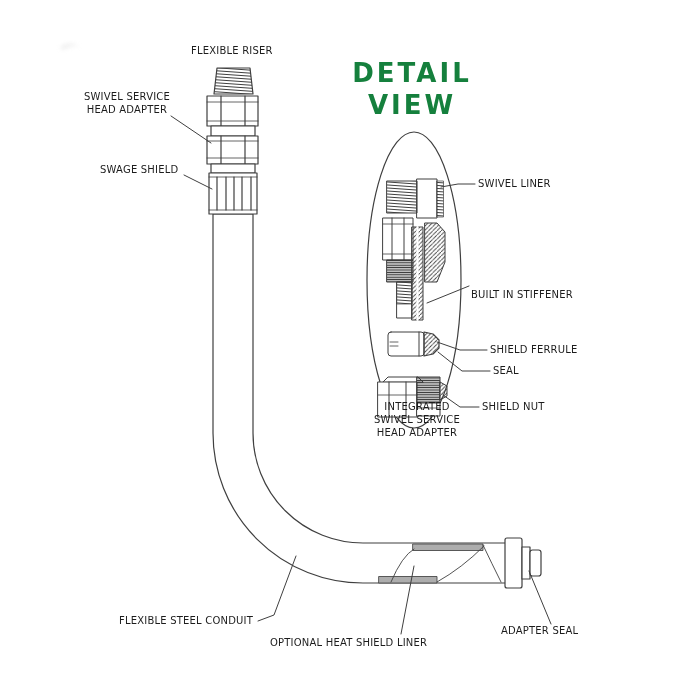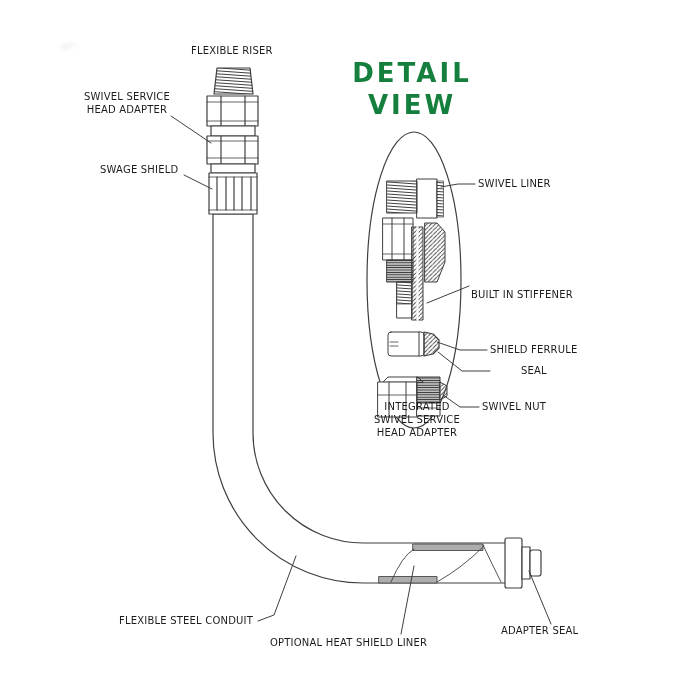--- a/index.html
+++ b/index.html
@@ -154,23 +154,23 @@
 HEAD ADAPTER</div>
 
   <div class="lbl" style="left:100px;top:163px;">SWAGE SHIELD</div>
 
   <div class="lbl" style="left:478px;top:177px;">SWIVEL LINER</div>
 
   <div class="lbl" style="left:471px;top:276px;margin-top:12px;">BUILT IN STIFFENER</div>
 
   <div class="lbl" style="left:490px;top:343px;">SHIELD FERRULE</div>
 
-  <div class="lbl" style="left:521px;top:364px;">SEAL</div>
+  <div class="lbl" style="left:493px;top:364px;">SEAL</div>
 
-  <div class="lbl" style="left:482px;top:400px;">SWIVEL NUT</div>
+  <div class="lbl" style="left:482px;top:400px;">SHIELD NUT</div>
 
   <div class="lbl center" style="left:417px;top:400px;">INTEGRATED
 SWIVEL SERVICE
 HEAD ADAPTER</div>
 
   <div class="lbl" style="left:119px;top:614px;">FLEXIBLE STEEL CONDUIT</div>
 
   <div class="lbl" style="left:270px;top:636px;">OPTIONAL HEAT SHIELD LINER</div>
 
   <div class="lbl" style="left:501px;top:624px;">ADAPTER SEAL</div>

